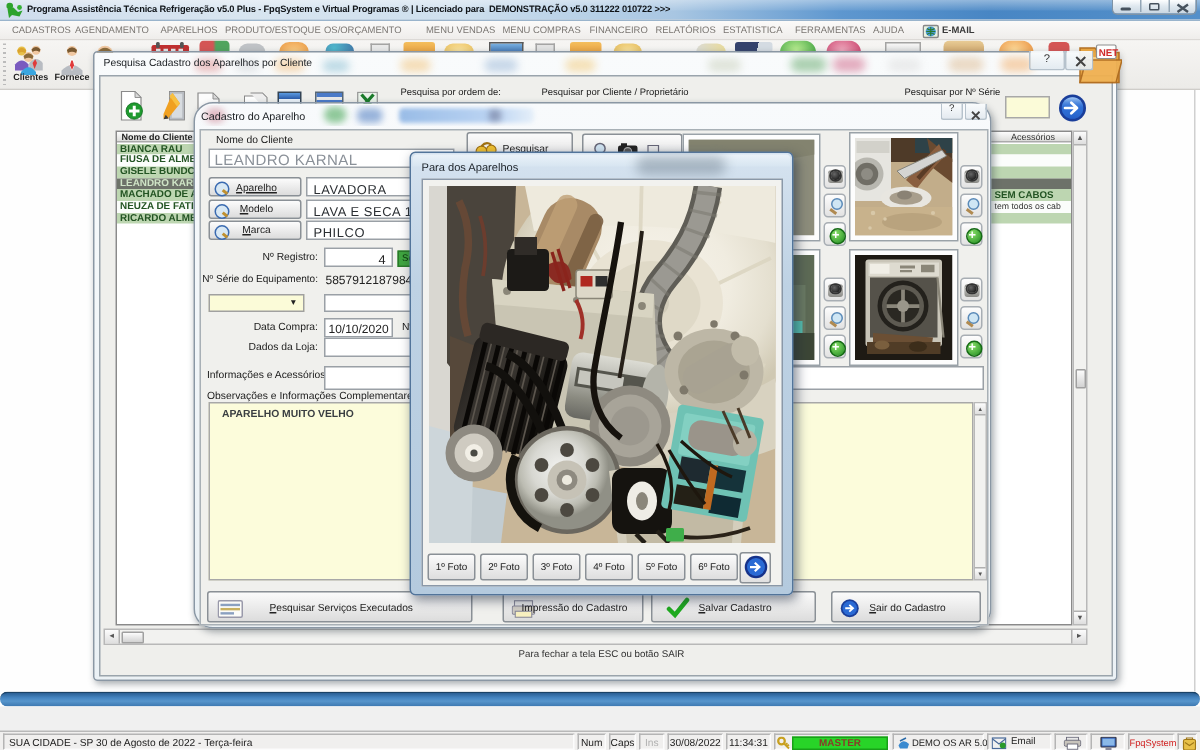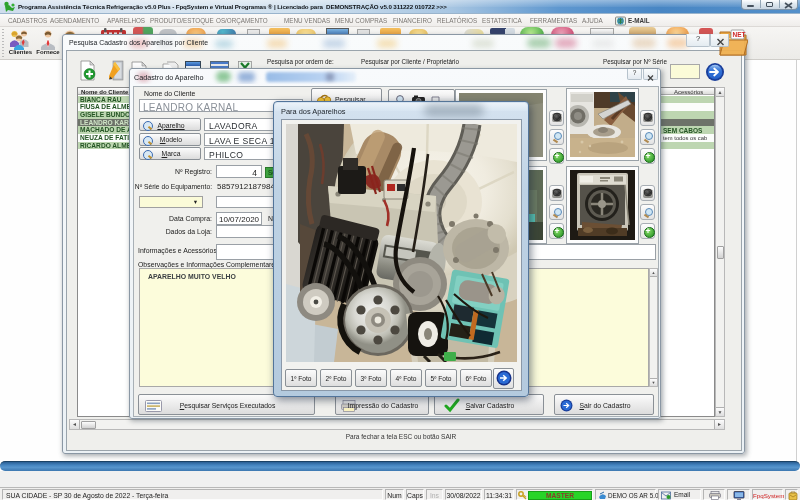--- a/index.html
+++ b/index.html
@@ -300,21 +300,21 @@
     <div class="ab" style="left:0.5px;top:158px;width:7px;height:13px;background:linear-gradient(#fcfcfc,#d2d2d2);border:1px solid #a0a0a0;border-radius:1px;"></div>
   </div>
 
   <div class="ab" style="left:6px;top:384px;width:656px;height:11px;background:#f2f2f0;border:1px solid #b8b8b8;">
     <div class="ab" style="left:0;top:0;width:10px;height:9px;background:linear-gradient(#fcfcfc,#dedede);border-right:1px solid #b0b0b0;text-align:center;font-size:5px;color:#555;line-height:9px;">◄</div>
     <div class="ab" style="right:0;top:0;width:10px;height:9px;background:linear-gradient(#fcfcfc,#dedede);border-left:1px solid #b0b0b0;text-align:center;font-size:5px;color:#555;line-height:9px;">►</div>
     <div class="ab" style="left:11px;top:0.5px;width:15px;height:8px;background:linear-gradient(#fcfcfc,#d2d2d2);border:1px solid #a0a0a0;border-radius:1px;"></div>
   </div>
   <div class="ab" style="left:0;top:398px;width:676px;text-align:center;font-size:6.5px;color:#333;">Para fechar a tela ESC ou botão SAIR</div>
 </div>
-<div id="winCadastro" style="position:absolute;left:129px;top:68px;width:532px;height:351px;z-index:20;background:linear-gradient(#f8fafc,#eaf0f4);border:1px solid #8a97a4;border-radius:3px;box-shadow:1.5px 2px 5px rgba(60,70,80,0.45);text-decoration:underline;">
+<div id="winCadastro" style="position:absolute;left:129px;top:68px;width:532px;height:351px;z-index:20;background:linear-gradient(#f8fafc,#eaf0f4);border:1px solid #8a97a4;border-radius:13px;box-shadow:1.5px 2px 5px rgba(60,70,80,0.45);text-decoration:underline;">
 
   <div class="ab" style="left:0;top:1px;width:530px;height:14px;overflow:hidden;">
     <div class="ab" style="left:7px;top:2px;width:13px;height:10px;background:#c87888;border-radius:5px;filter:blur(2.5px);opacity:0.5;"></div>
     <div class="ab" style="left:86px;top:1px;width:15px;height:11px;background:#3aa04a;border-radius:6px;filter:blur(2.5px);opacity:0.55;"></div>
     <div class="ab" style="left:108px;top:2px;width:17px;height:10px;background:#4a7ac0;border-radius:4px;filter:blur(2.5px);opacity:0.55;"></div>
     <div class="ab" style="left:136px;top:2px;width:90px;height:10px;background:linear-gradient(to right,#7aa8e0,#a8c8f0 70%,#e0ecf8);border-radius:3px;filter:blur(1.5px);opacity:0.75;"></div>
     <div class="ab" style="left:196px;top:3px;width:8px;height:8px;background:#446;border-radius:2px;filter:blur(2px);opacity:0.4;"></div>
   </div>
   <div class="ab txt" style="left:4px;top:4px;font-size:7.2px;color:#1a1e22;">Cadastro do Aparelho</div>
 
@@ -369,21 +369,21 @@
 
   <div class="ab txt" style="left:-20px;top:113.5px;width:102px;text-align:right;font-size:6.7px;color:#1a1a1a;">Nº Série do Equipamento:</div>
   <div class="ab txt" style="left:87px;top:113px;font-size:8px;color:#222;">5857912187984</div>
 
   <div class="ab" style="left:9px;top:127px;width:64px;height:11.5px;background:#fbfbd8;border:1px solid #a0a0a0;">
     <div class="ab" style="right:2px;top:1px;width:9px;height:9px;text-align:center;font-size:5.5px;color:#222;line-height:9px;">▼</div>
   </div>
   <div class="ab" style="left:86px;top:126.5px;width:235px;height:12.5px;background:#fff;border:1px solid #9aa0a6;"></div>
 
   <div class="ab txt" style="left:-20px;top:145.5px;width:102px;text-align:right;font-size:6.9px;color:#1a1a1a;">Data Compra:</div>
-  <div class="ab" style="left:86px;top:142.5px;width:46px;height:13px;background:#fff;border:1px solid #9aa0a6;font-size:8px;color:#222;padding:2.5px 0 0 2px;">10/07/2020</div>
+  <div class="ab" style="left:86px;top:142.5px;width:46px;height:13px;background:#fff;border:1px solid #9aa0a6;font-size:8px;color:#222;padding:2.5px 0 0 2px;">10/10/2020</div>
   <div class="ab txt" style="left:138px;top:145.5px;font-size:6.9px;color:#1a1a1a;">Nº</div>
 
   <div class="ab txt" style="left:-20px;top:158.5px;width:102px;text-align:right;font-size:6.9px;color:#1a1a1a;">Dados da Loja:</div>
   <div class="ab" style="left:86px;top:156px;width:235px;height:12.5px;background:#fff;border:1px solid #9aa0a6;"></div>
 
   <div class="ab txt" style="left:8px;top:177.5px;font-size:6.9px;color:#1a1a1a;">Informações e Acessórios:</div>
   <div class="ab" style="left:86px;top:175px;width:440px;height:16px;background:#fff;border:1px solid #9aa0a6;"></div>
 
   <div class="ab txt" style="left:8px;top:191.5px;font-size:6.9px;color:#1a1a1a;">Observações e Informações Complementares</div>
   <div class="ab" style="left:9px;top:199px;width:510px;height:119px;background:#fcfcdb;border:1px solid #a8a8a8;">

